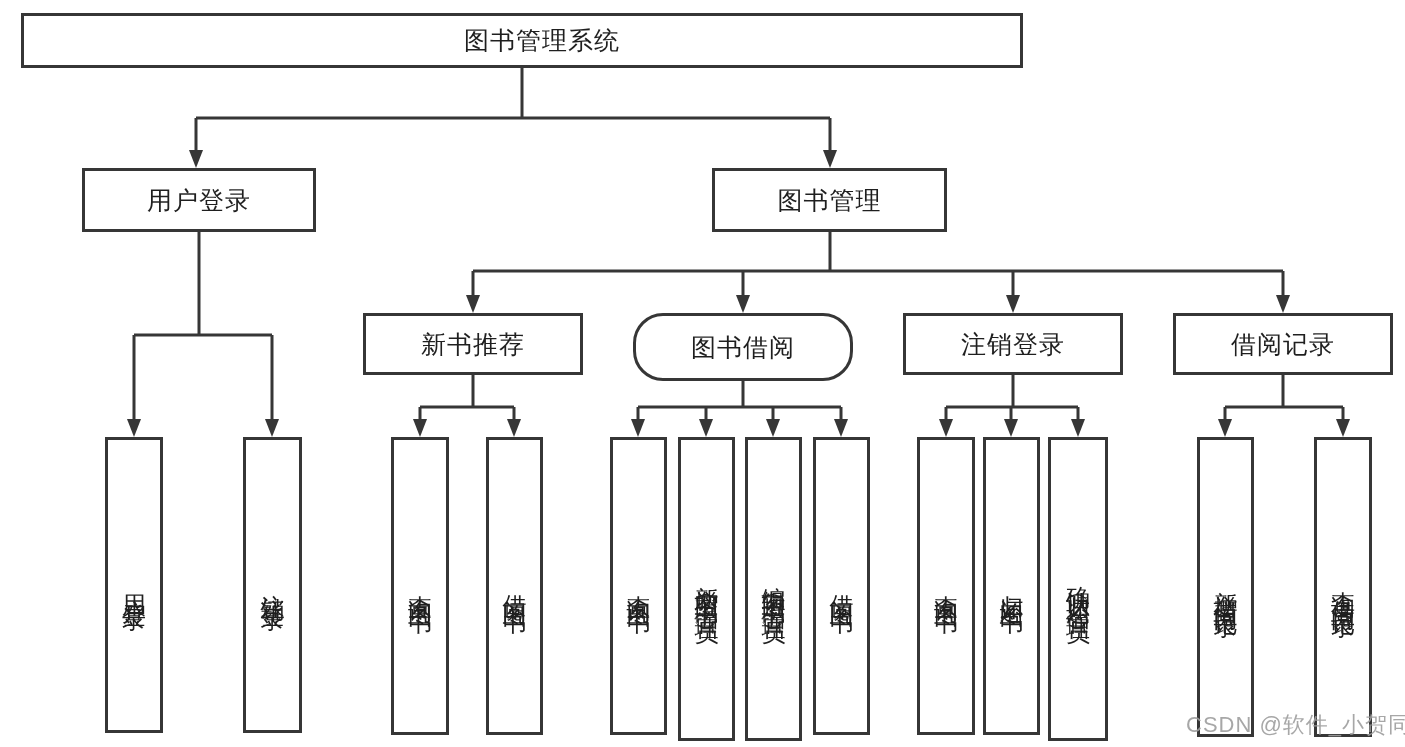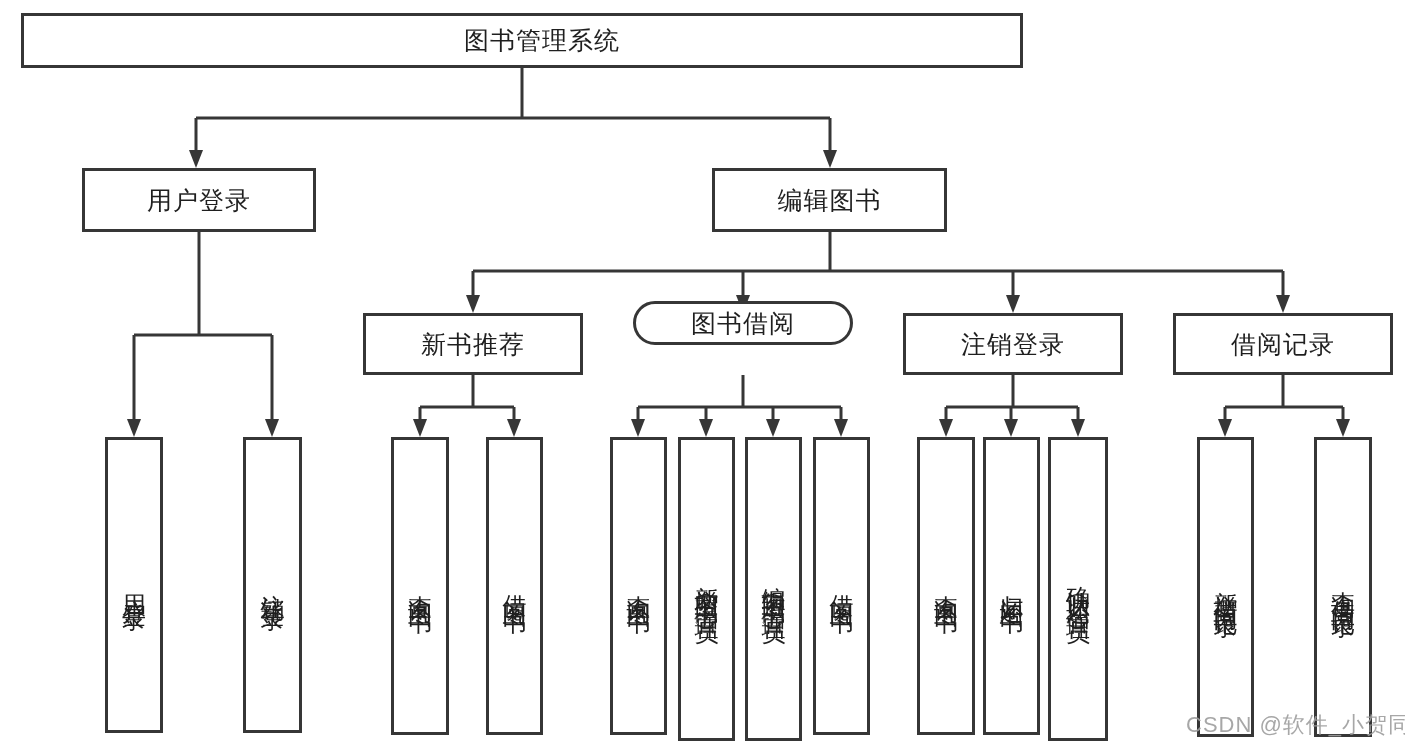--- a/index.html
+++ b/index.html
@@ -84,24 +84,24 @@
       <path d="M1004 419 H1018 L1011 437 Z"></path>
       <path d="M1071 419 H1085 L1078 437 Z"></path>
       <path d="M1218 419 H1232 L1225 437 Z"></path>
       <path d="M1336 419 H1350 L1343 437 Z"></path>
     </g>
   </svg>
 
   <div class="node" style="left:21px; top:13px; width:1002px; height:55px;padding-left:40px;">图书管理系统</div>
 
   <div class="node" style="left:82px; top:168px; width:234px; height:64px;">用户登录</div>
-  <div class="node" style="left:712px; top:168px; width:235px; height:64px;">编辑图书</div>
+  <div class="node" style="left:712px; top:168px; width:235px; height:64px;">图书管理</div>
 
   <div class="node" style="left:363px; top:313px; width:220px; height:62px;">新书推荐</div>
-  <div class="node" style="left:633px; top:301px; width:220px; height:44px;border-radius:30px;">图书借阅</div>
+  <div class="node" style="left:633px; top:313px; width:220px; height:68px;border-radius:30px;">图书借阅</div>
   <div class="node" style="left:903px; top:313px; width:220px; height:62px;">注销登录</div>
   <div class="node" style="left:1173px; top:313px; width:220px; height:62px;text-align:center;">借阅记录</div>
 
   <div class="node v" style="left:105px; top:437px; width:58px; height:296px;">用户登录</div>
   <div class="node v" style="left:243px; top:437px; width:59px; height:296px;">注销登录</div>
 
   <div class="node v" style="left:391px; top:437px; width:58px; height:298px;">查询图书</div>
   <div class="node v" style="left:486px; top:437px; width:57px; height:298px;">借阅图书</div>
 
   <div class="node v" style="left:610px; top:437px; width:57px; height:298px;">查询图书</div>

